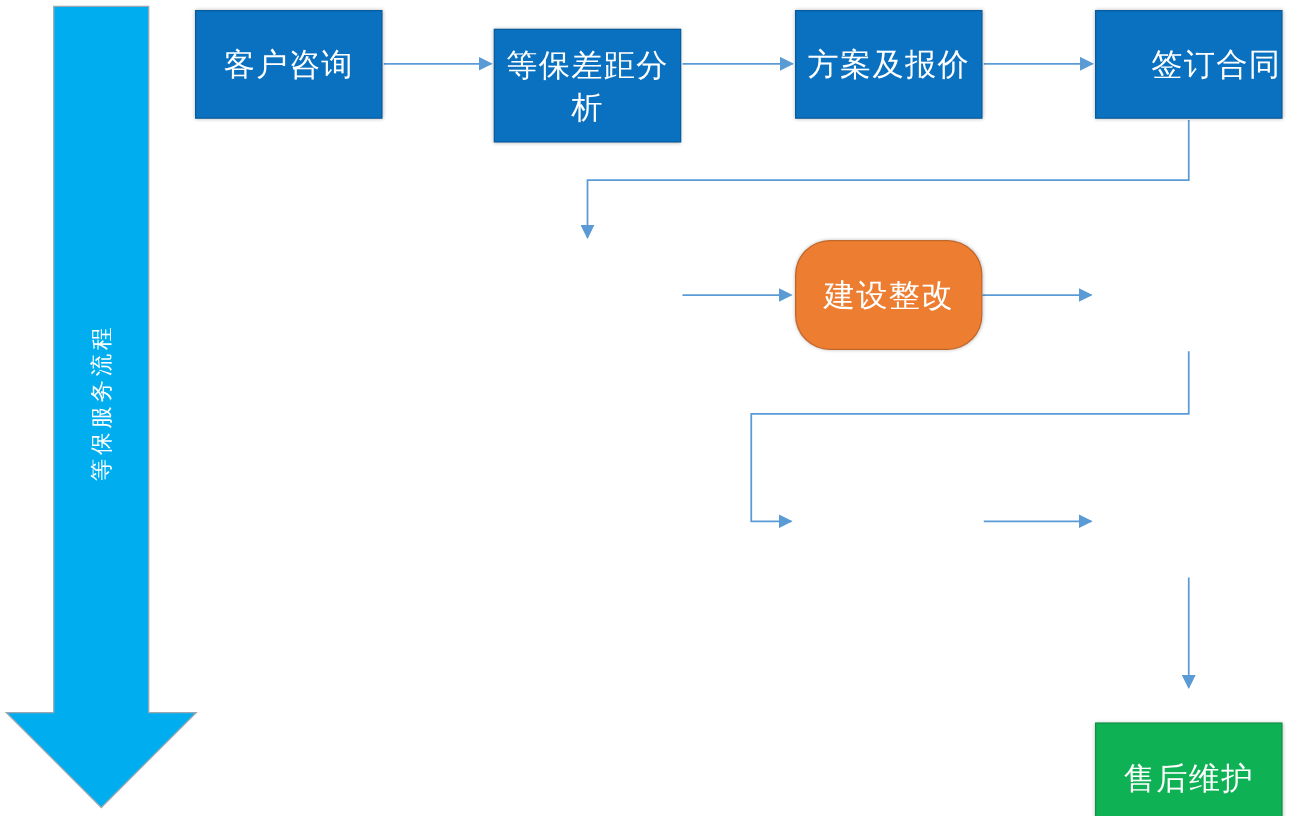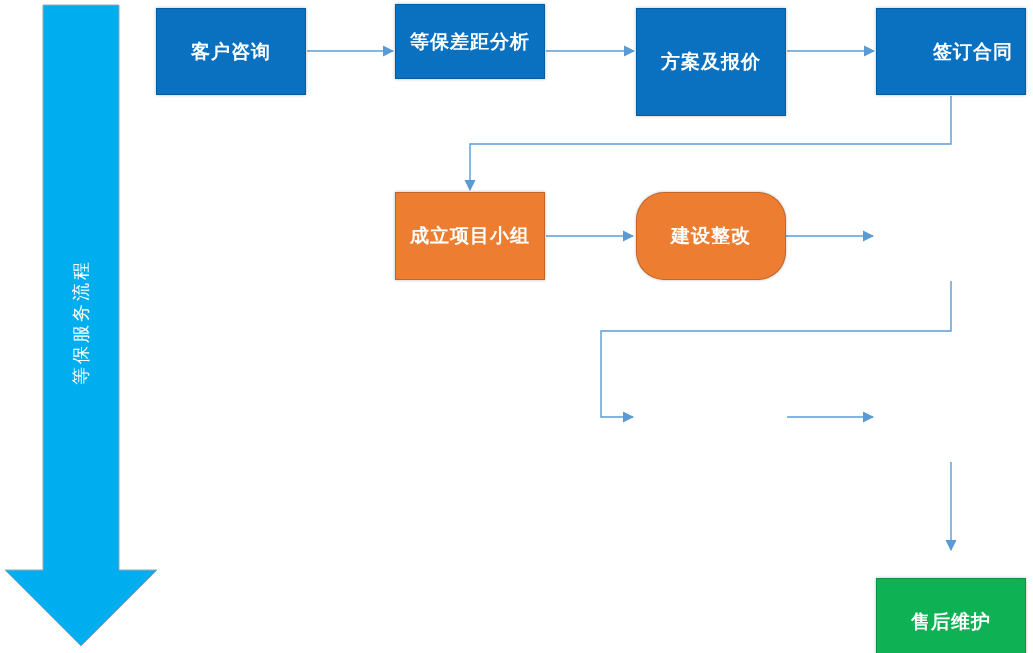--- a/index.html
+++ b/index.html
@@ -38,35 +38,34 @@
     letter-spacing: 3px;
   }
   .node {
     position: absolute;
     width: 150px;
     height: 88px;
     display: flex;
     align-items: center;
     justify-content: center;
     color: var(--node-text, #ffffff);
-    font-size: 19px;
+    font-size: 25px;
     letter-spacing: 1px;
     box-sizing: border-box;
     border: 1px solid rgba(0,0,0,0.18);
     box-shadow: 0 0 3px rgba(0,0,0,0.28);
     text-align: center;
-    font-weight: bold;
   }
   .node.blue   { background: var(--blue, #0A70C0); }
   .node.orange { background: var(--orange, #ED7D31); }
   .node.green  { background: var(--green, #0FB155); }
 
   .n1  { left: 156px; top: 8px;   height: 87px; }
-  .n2  { left: 395px; top: 4px;   height: 75px; }
-  .n3  { left: 636px; top: 8px;   height: 108px; }
+  .n2  { left: 395px; top: 23px;   height: 91px; }
+  .n3  { left: 636px; top: 8px;   height: 87px; }
   .n4  { left: 876px; top: 8px;   height: 87px; padding-left: 44px; }
   .n5  { left: 395px; top: 192px; }
   .n6  { left: 636px; top: 192px; border-radius: 28px; }
   .n7  { left: 876px; top: 192px; }
   .n8  { left: 636px; top: 373px; }
   .n9  { left: 876px; top: 373px; }
   .n10 { left: 876px; top: 578px; }
 
   .connectors {
     position: absolute;
@@ -109,17 +108,16 @@
     <path class="edge" marker-end="url(#arrow)" d="M786 236 H873"></path>
     <path class="edge" marker-end="url(#arrow)" d="M951 281 V331 H601 V417 H633"></path>
     <path class="edge" marker-end="url(#arrow)" d="M787 417 H873"></path>
     <path class="edge" marker-end="url(#arrow)" d="M951 462 V550"></path>
   </svg>
 
   <div class="node blue n1">客户咨询</div>
   <div class="node blue n2">等保差距分析</div>
   <div class="node blue n3">方案及报价</div>
   <div class="node blue n4">签订合同</div>
-  <div class="node orange n5">成立项目小组</div>
   <div class="node orange n6">建设整改</div>
   <div class="node green n10">售后维护</div>
 
 </div>
 
 </body></html>

